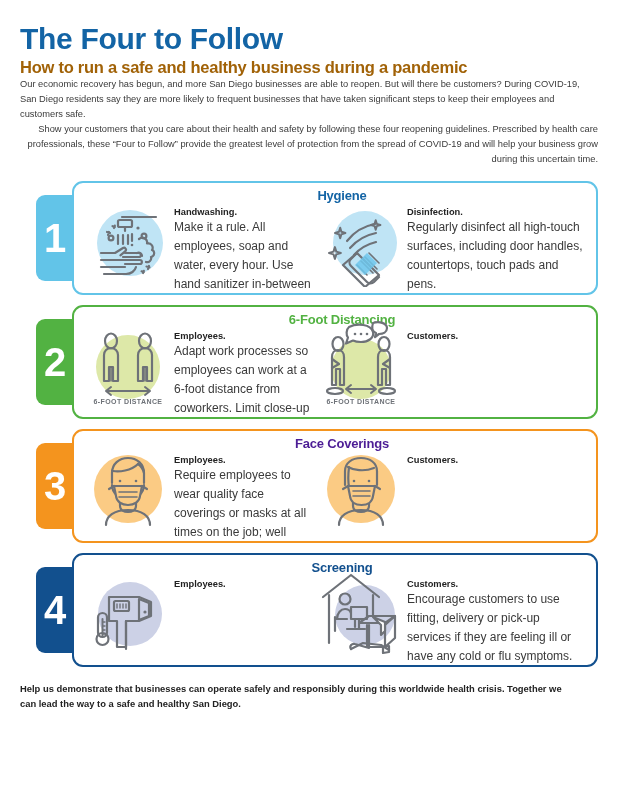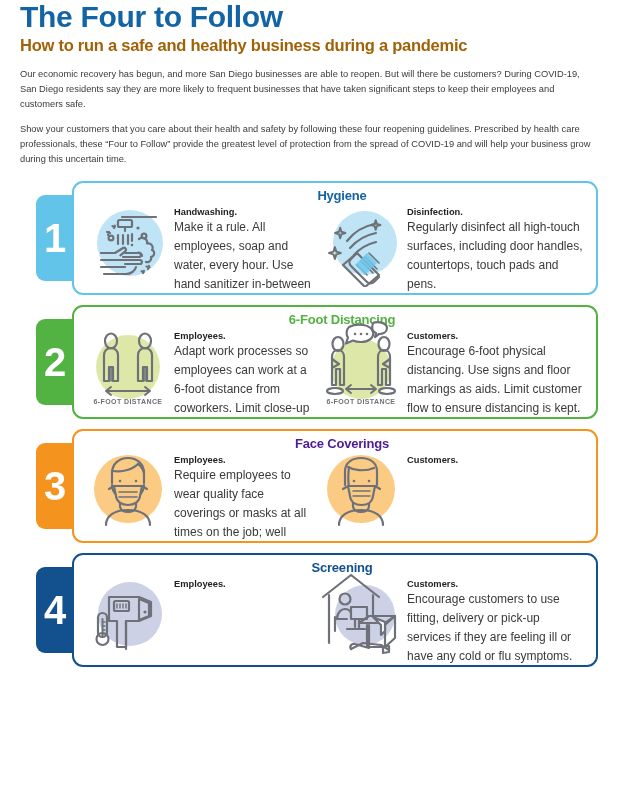--- a/index.html
+++ b/index.html
@@ -11,36 +11,36 @@
   }
   .page { position: relative; width: 618px; height: 800px; padding: 0 20px; }
 
   
   .title {
     color: #1364A5;
     font-size: 30px;
     font-weight: bold;
     letter-spacing: -0.3px;
     line-height: 1.1;
+    padding-top: 22px;
   }
   .subtitle {
     color: #a16207;
     font-size: 16.5px;
     font-weight: bold;
     letter-spacing: -0.25px;
     margin-top: 3px;
   }
   .intro {
     color: #3a3a3a;
     font-size: 9.3px;
     line-height: 1.62;
-    margin-top: 12px;
     max-width: 580px;
   }
-  .intro + .intro { margin-top: 10px; }
+  .intro + .intro { margin-top: 0; text-align: right; }
 
   
   .section {
     position: relative;
     margin-left: 16px;
     height: 114px;
     margin-bottom: 10px;
   }
   .badge {
     position: absolute;
@@ -237,21 +237,20 @@
                 <ellipse cx="72" cy="72" rx="8" ry="3"></ellipse>
                 <path d="M33 70h26" stroke-width="2"></path>
                 <path d="M36 66l-5 4 5 4" stroke-width="2"></path>
                 <path d="M56 66l5 4-5 4" stroke-width="2"></path>
               </g>
               <text x="46" y="85" text-anchor="middle" fill="#6E7278" font-family="'Liberation Sans',sans-serif" font-size="7" font-weight="bold" letter-spacing="0.4">6-FOOT DISTANCE</text>
             </svg>
           </div>
           <div class="txt">
             <h4>Customers.</h4>
-            <p>Encourage 6-foot physical distancing. Use signs and floor markings as aids. Limit customer flow to ensure distancing is kept.</p>
           </div>
         </div>
       </div>
     </div>
   </div>
 
   <div class="section">
     <div class="badge" style="background:#F4941E;">3</div>
     <div class="card" style="border-color:#F4941E;">
       <div class="card-head" style="color:#4c1d95;">Face Coverings</div>
@@ -363,14 +362,15 @@
           </div>
           <div class="txt">
             <h4>Customers.</h4>
             <p>Encourage customers to use fitting, delivery or pick-up services if they are feeling ill or have any cold or flu symptoms.</p>
           </div>
         </div>
       </div>
     </div>
   </div>
 
+  <p class="footer">Help us demonstrate that businesses can operate safely and responsibly during this worldwide health crisis. Together we can lead the way to a safe and healthy San Diego.</p>
 
 </div>
 
 </body></html>

